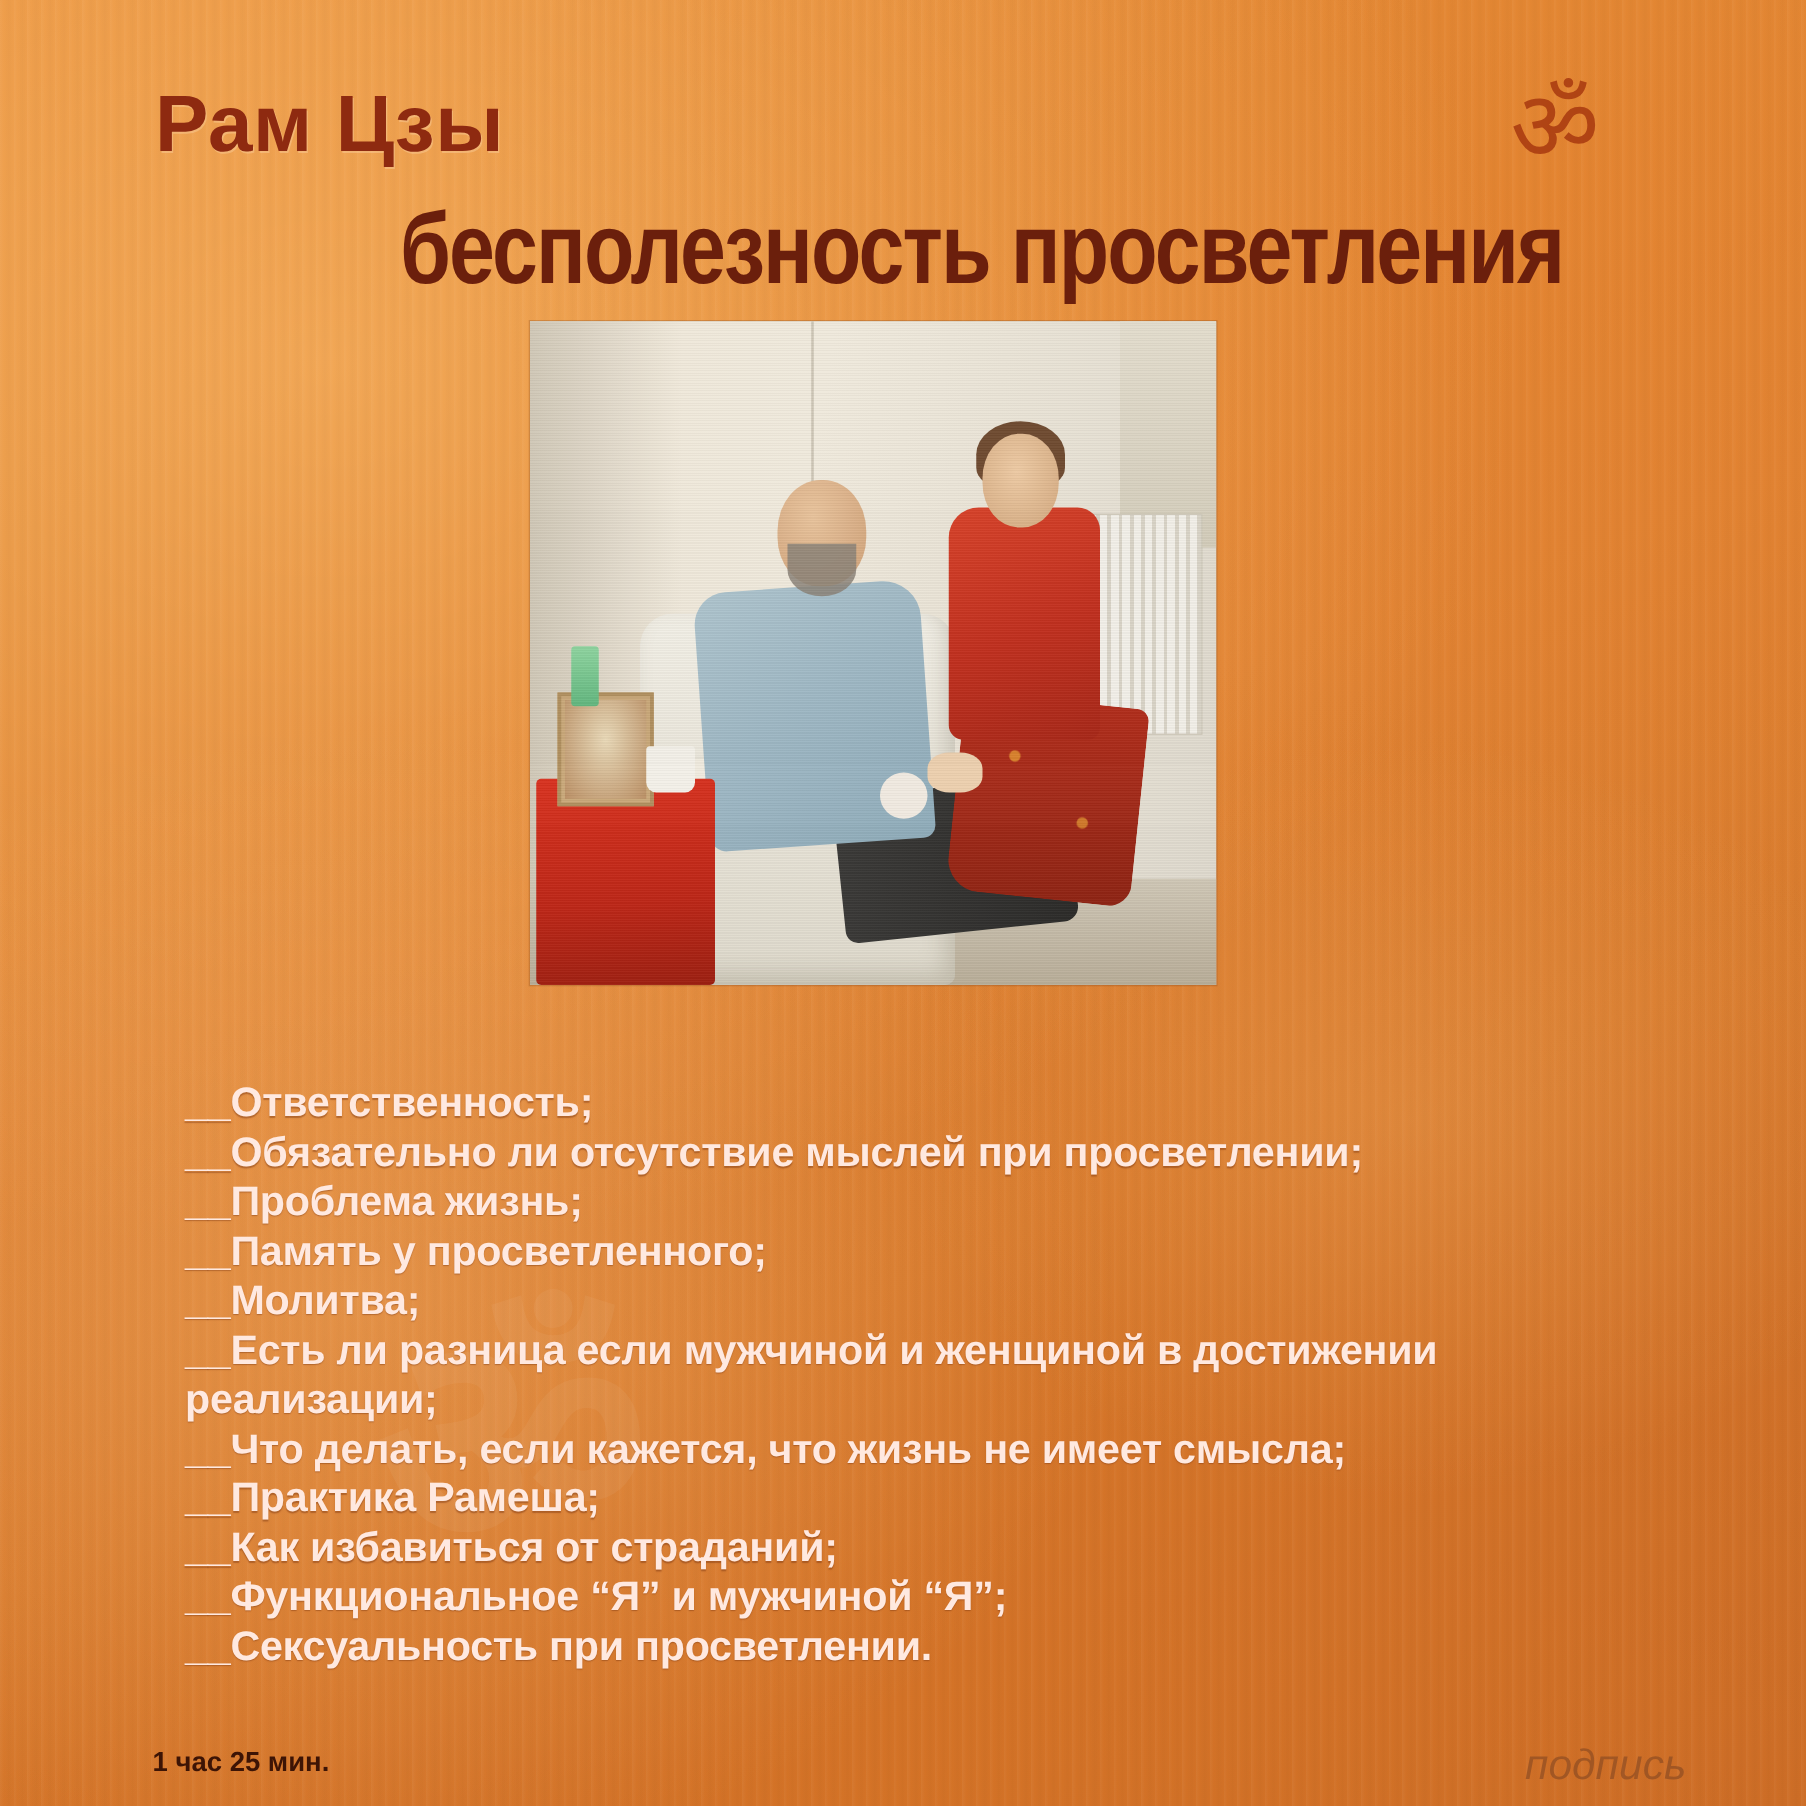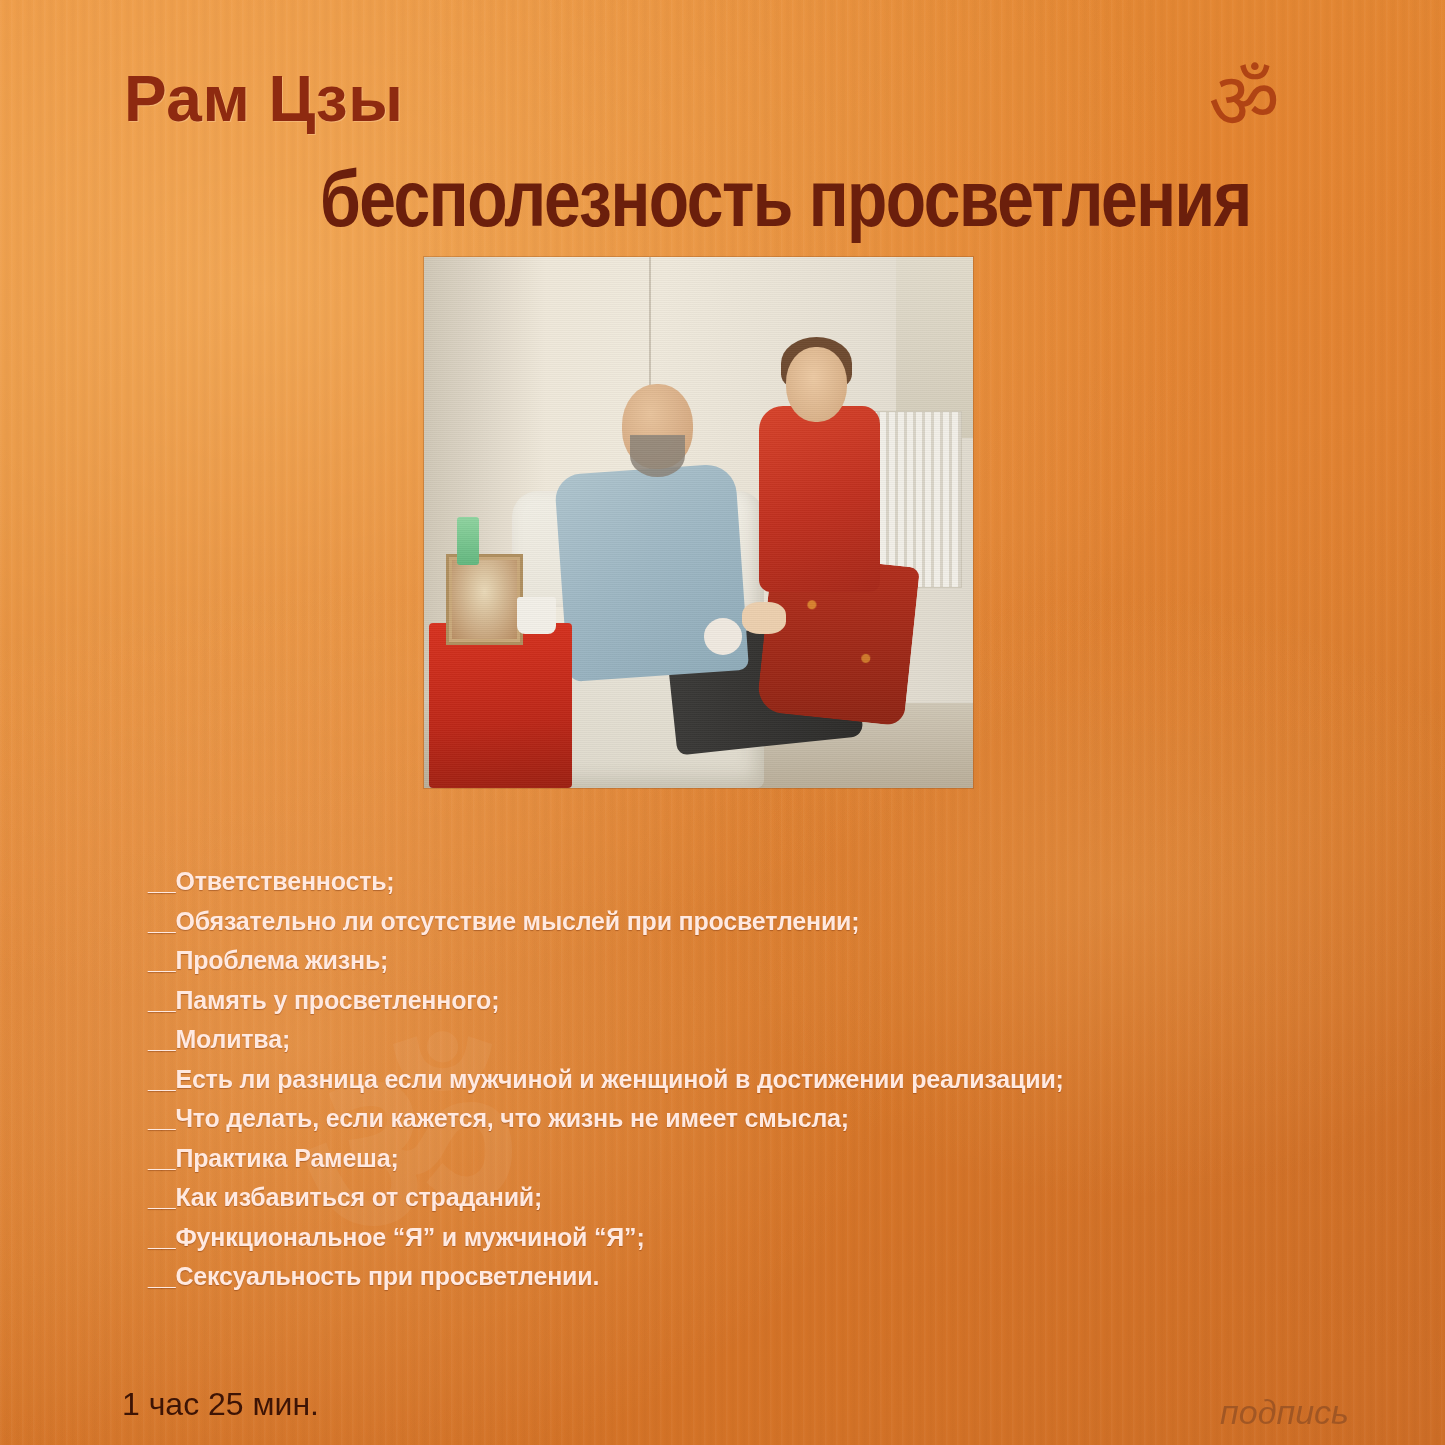--- a/index.html
+++ b/index.html
@@ -227,35 +227,35 @@
 
   
   .topics {
     position: absolute;
     left: 148px;
     top: 862px;
     width: 1160px;
     z-index: 6;
   }
   .topic {
-    font-size: 25px;
+    font-size: 33px;
     font-weight: bold;
     color: #ffe9e0;
     line-height: 39.5px;
     white-space: pre-wrap;
     text-shadow: 0 1px 1px rgba(120,50,15,0.45);
     letter-spacing: -0.2px;
   }
 
   .duration {
     position: absolute;
     left: 122px;
     bottom: 22px;
-    font-size: 32px;
-    font-weight: normal;
+    font-size: 22px;
+    font-weight: bold;
     color: #3d1405;
     z-index: 6;
   }
   .signature {
     position: absolute;
     right: 96px;
     bottom: 13px;
     font-size: 34px;
     color: #8a4a22;
     opacity: 0.65;

